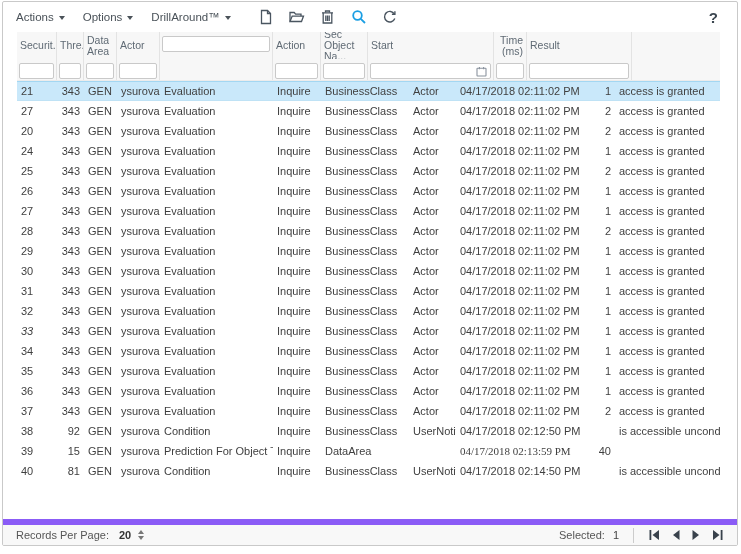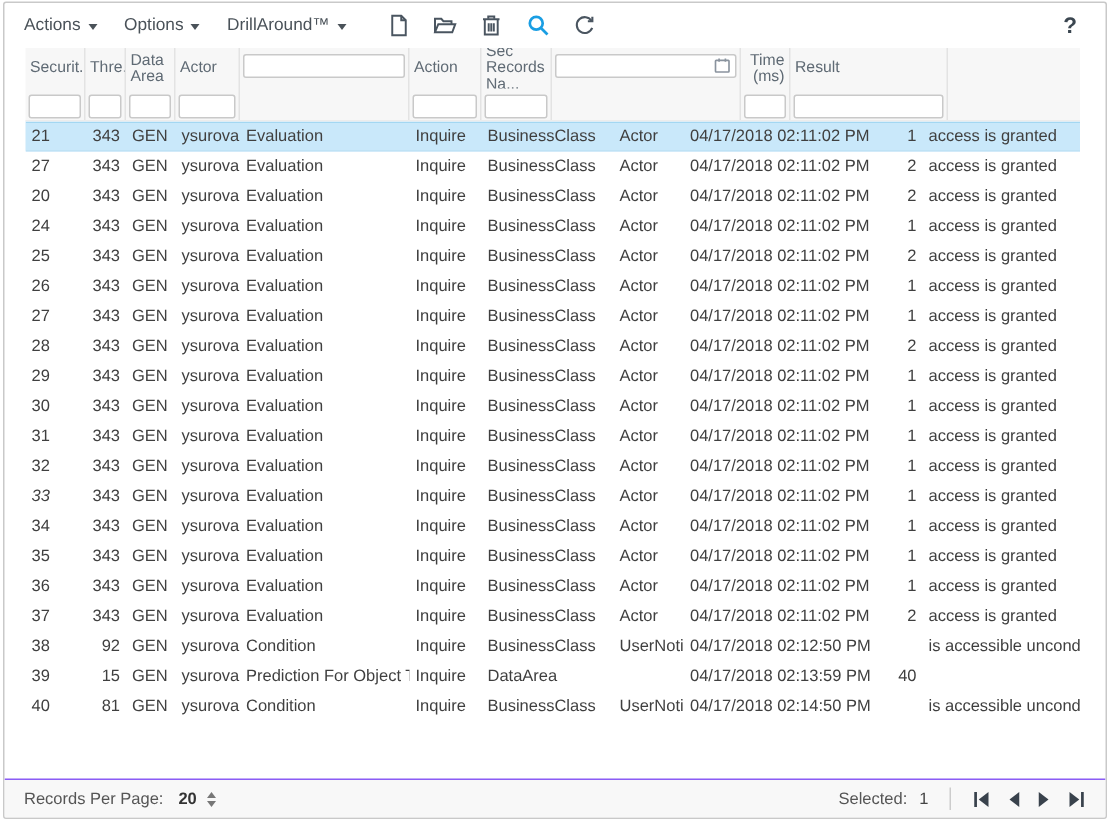--- a/index.html
+++ b/index.html
@@ -32,21 +32,21 @@
   .hfilter input { width:100%; height:16px; border:1px solid #c9c9c9; border-radius:2px; background:#fff;
                    font-size:10px; padding:0 3px; outline:none; font-family:"Liberation Sans",sans-serif; }
   .cal { position:absolute; right:6px; top:4px; pointer-events:none; }
   .tbody { width:703px; }
   .trow { display:flex; height:20px; align-items:center; cursor:pointer; }
   .trow.selected { background:#c9e8fa; box-shadow: inset 0 1px 0 #a3d7f2, inset 0 -1px 0 #bfe2f5; }
   .tcell { font-size:11px; color:#3f3f3f; padding:0 4px; white-space:nowrap; overflow:hidden; text-overflow:clip; }
   .tcell.right { text-align:right; }
   
   .footer { position:absolute; left:0; right:0; bottom:0; height:26px; background:#f8f8f8;
-            border-top:1px solid #8b5cf6; display:flex; align-items:center; padding:0 13px; font-size:11px; color:#555; }
+            border-top:6px solid #8b5cf6; display:flex; align-items:center; padding:0 13px; font-size:11px; color:#555; }
   .rpp-value { font-weight:bold; color:#333; margin-left:10px; }
   .spinner { display:flex; flex-direction:column; gap:2px; margin-left:7px; cursor:pointer; }
   .sp-up { width:0; height:0; border-left:3.5px solid transparent; border-right:3.5px solid transparent; border-bottom:4px solid #777; }
   .sp-dn { width:0; height:0; border-left:3.5px solid transparent; border-right:3.5px solid transparent; border-top:4px solid #777; }
   .foot-right { margin-left:auto; display:flex; align-items:center; }
   .sel-value { margin-left:8px; color:#444; }
   .vdiv { width:1px; height:15px; background:#ccc; margin:0 14px; }
   .pager { display:flex; align-items:center; gap:10px; }
   .pg { display:flex; align-items:center; cursor:pointer; }
 </style>
@@ -125,24 +125,25 @@
           <div class="hfilter"><input type="text" style=""></div>
         </div>
         <div class="hcol" style="width: 113px;">
           <div class="hfilter"><input type="text" style=""></div>
         </div>
         <div class="hcol" style="width: 48px;">
           <div class="hlabel">Action</div>
           <div class="hfilter"><input type="text" style=""></div>
         </div>
         <div class="hcol" style="width: 47px;">
-          <div class="hlabel">Sec Records Na...</div>
+          <div class="hlabel">Sec Object Na...</div>
           <div class="hfilter"><input type="text" style=""></div>
         </div>
         <div class="hcol" style="width: 126px;">
+          <div class="hlabel">Start</div>
           <div class="hfilter"><input type="text" style=""><span class="cal"><svg width="11" height="11" viewBox="0 0 11 11" fill="none" stroke="#8a939e" stroke-width="1.1">
                 <rect x="1" y="2.2" width="9" height="7.8" rx="0.5"></rect>
                 <line x1="3.4" y1="1" x2="3.4" y2="3.2"></line>
                 <line x1="7.6" y1="1" x2="7.6" y2="3.2"></line>
               </svg></span></div>
         </div>
         <div class="hcol" style="width: 33px;">
           <div class="hlabel right">Time (ms)</div>
           <div class="hfilter"><input type="text" style=""></div>
         </div>
@@ -388,21 +389,21 @@
         </div>
         <div class="trow">
           <div class="tcell" style="width: 40px;">39</div>
           <div class="tcell right" style="width: 27px;">15</div>
           <div class="tcell" style="width: 33px;">GEN</div>
           <div class="tcell" style="width: 43px;">ysurova</div>
           <div class="tcell" style="width: 113px;">Prediction For Object Type</div>
           <div class="tcell" style="width: 48px;">Inquire</div>
           <div class="tcell" style="width: 88px;">DataArea</div>
           <div class="tcell" style="width: 47px;"></div>
-          <div class="tcell" style="width: 126px;">04/17/2018 02:13:59 PM</div>
+          <div class="tcell" style="width: 126px; font-family: Liberation Serif, serif;">04/17/2018 02:13:59 PM</div>
           <div class="tcell right" style="width: 33px;">40</div>
           <div class="tcell" style="width: 105px;"></div>
         </div>
         <div class="trow">
           <div class="tcell" style="width: 40px;">40</div>
           <div class="tcell right" style="width: 27px;">81</div>
           <div class="tcell" style="width: 33px;">GEN</div>
           <div class="tcell" style="width: 43px;">ysurova</div>
           <div class="tcell" style="width: 113px;">Condition</div>
           <div class="tcell" style="width: 48px;">Inquire</div>

